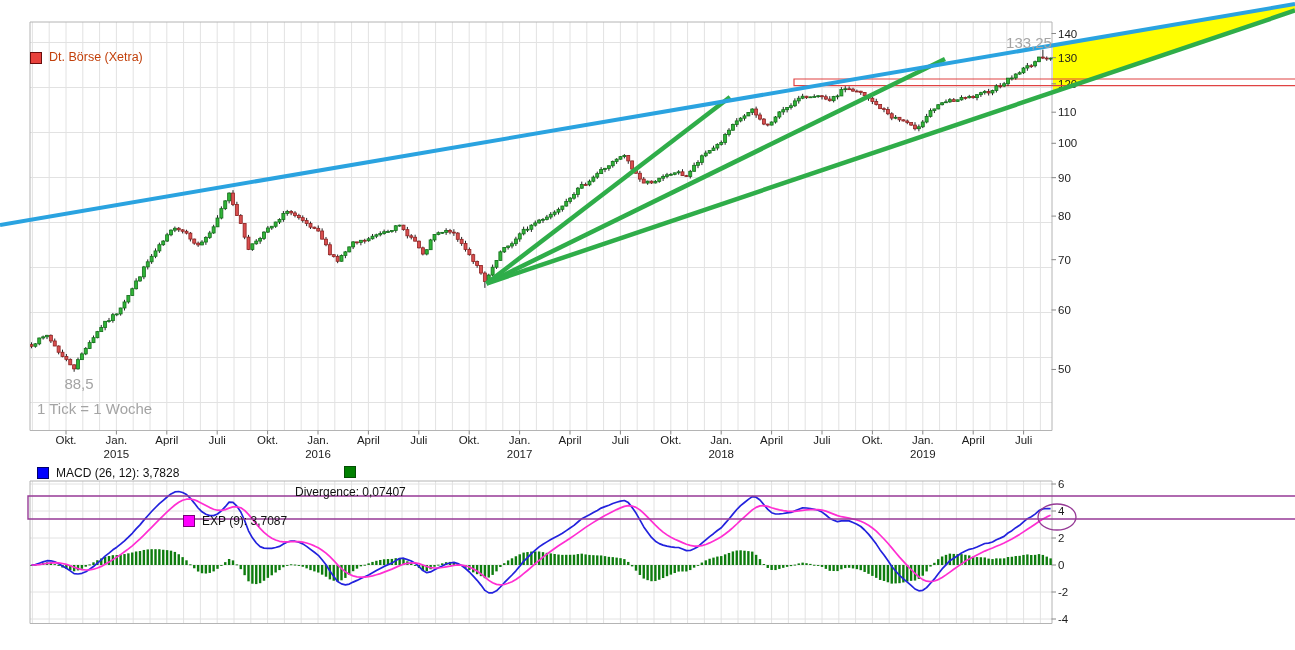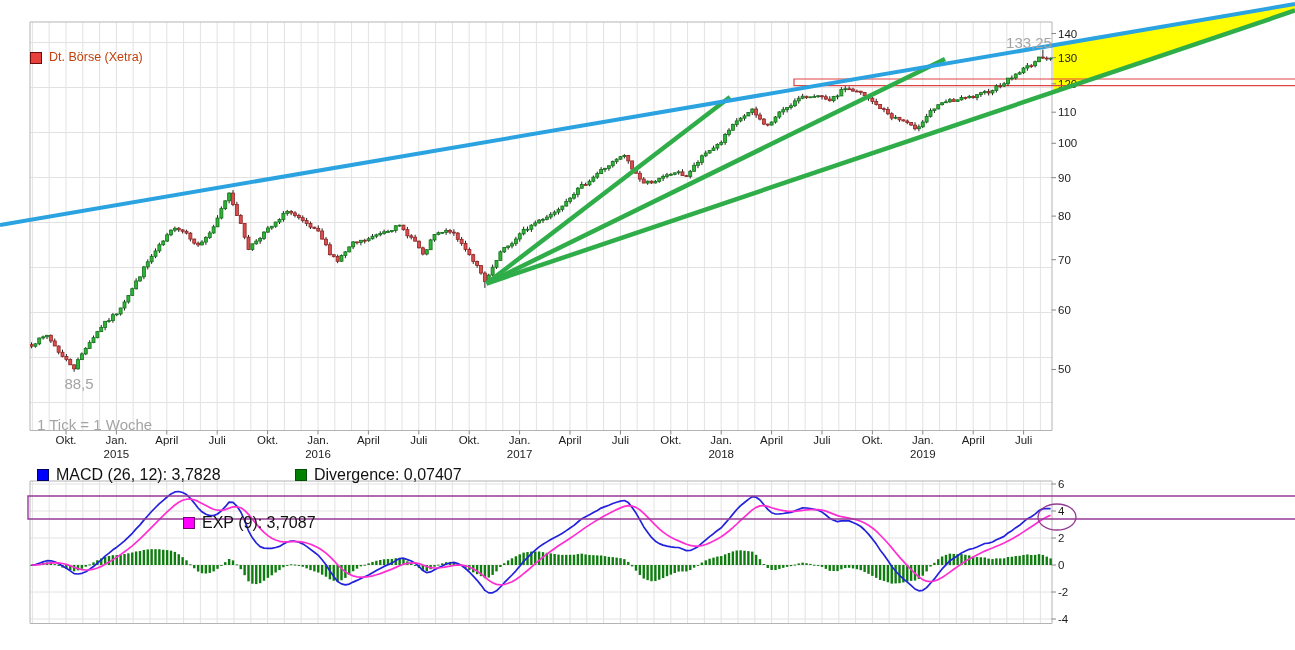--- a/index.html
+++ b/index.html
@@ -3,26 +3,26 @@
 <meta charset="utf-8">
 <style>
   html,body{margin:0;padding:0;background:#fff;}
   .stage{position:relative;width:1295px;height:650px;background:#fff;
          font-family:"Liberation Sans",sans-serif;overflow:hidden;}
   svg text{font-family:"Liberation Sans",sans-serif;}
   .overlay{position:absolute;white-space:nowrap;}
   .legend-main{top:6px;left:30px;display:flex;align-items:flex-end;gap:7px;
                font-size:12.5px;color:#c2410c;margin-top:44px;}
   .swatch{display:inline-block;width:10px;height:10px;border:1px solid #444;}
-  .legend-macd-item{display:flex;align-items:center;gap:7px;font-size:16px;color:#111;
+  .legend-macd-item{display:flex;align-items:center;gap:7px;font-size:12px;color:#111;
                     position:absolute;top:0;}
   .legend-macd{top:466px;left:0;width:100%;height:16px;}
-  .li-0{left:37px;} .li-1{left:183px;margin-top:48px;} .li-2{left:295px;}
+  .li-0{left:37px;} .li-1{left:183px;margin-top:48px;} .li-2{left:295px;flex-direction:column;}
   .gray-note{color:#a4a4a4;font-size:15px;}
-  .tick-note{top:416px;left:37px;}
+  .tick-note{top:400px;left:37px;}
   .high-label{top:34px;left:1005px;width:48px;text-align:center;}
   .low-label{top:375px;left:60px;width:38px;text-align:center;}
 </style>
 </head>
 <body>
 
 <div class="stage">
 
   <svg id="chart-svg" width="1295" height="650" viewBox="0 0 1295 650" style="position:absolute;top:0;left:0;">
       <defs>

